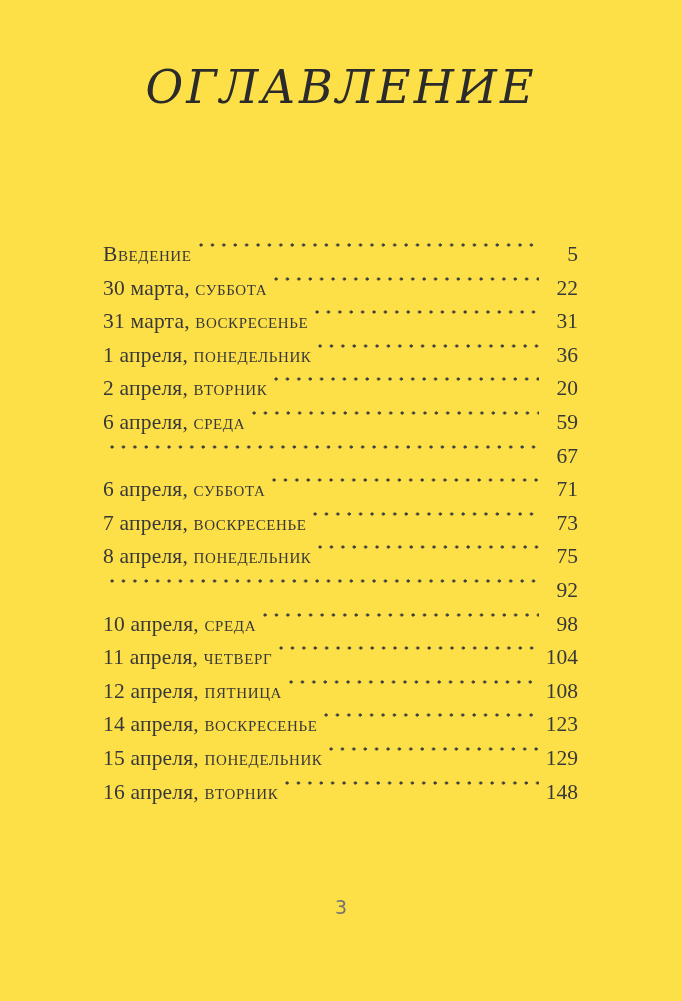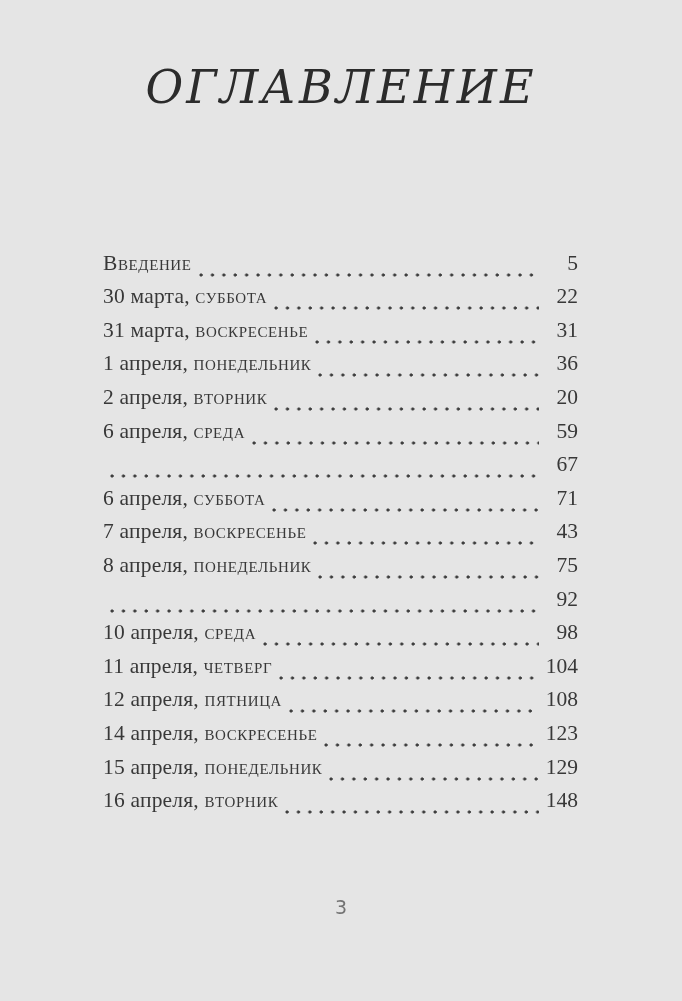--- a/index.html
+++ b/index.html
@@ -5,21 +5,21 @@
   * { margin: 0; padding: 0; box-sizing: border-box; }
   html, body { background: #ffffff; }
   body {
     width: 682px; height: 1001px;
     font-family: "Liberation Serif", serif;
     overflow: hidden;
   }
   .page {
     position: relative;
     width: 682px; height: 1001px;
-    background: #e5e5e5;
+    background: #fde047;
   }
   .title {
     position: absolute;
     top: 60px; left: 0;
     width: 100%;
     text-align: center;
     font-family: "DejaVu Serif", serif;
     font-style: italic;
     font-size: 46px;
     letter-spacing: 3px;
@@ -27,21 +27,21 @@
     white-space: nowrap;
   }
   .toc {
     position: absolute;
     top: 242px;
     left: 103px;
     right: 104px;
   }
   .toc-row {
     display: flex;
-    align-items: flex-end;
+    align-items: flex-start;
     height: 33.6px;
     font-size: 21.5px;
     color: #383838;
     white-space: nowrap;
   }
   .toc-label { flex: 0 0 auto; }
   .seg { letter-spacing: 0.2px; }
   .seg.caps {
     font-variant: small-caps;
     font-variant-caps: small-caps;
@@ -119,21 +119,21 @@
         <span class="toc-page">67</span>
       </div>
       <div class="toc-row">
         <span class="toc-label"><span class="seg">6 апреля, </span><span class="seg caps">суббота</span></span>
         <span class="leader"></span>
         <span class="toc-page">71</span>
       </div>
       <div class="toc-row">
         <span class="toc-label"><span class="seg">7 апреля, </span><span class="seg caps">воскресенье</span></span>
         <span class="leader"></span>
-        <span class="toc-page">43</span>
+        <span class="toc-page">73</span>
       </div>
       <div class="toc-row">
         <span class="toc-label"><span class="seg">8 апреля, </span><span class="seg caps">понедельник</span></span>
         <span class="leader"></span>
         <span class="toc-page">75</span>
       </div>
       <div class="toc-row">
         <span class="leader"></span>
         <span class="toc-page">92</span>
       </div>

